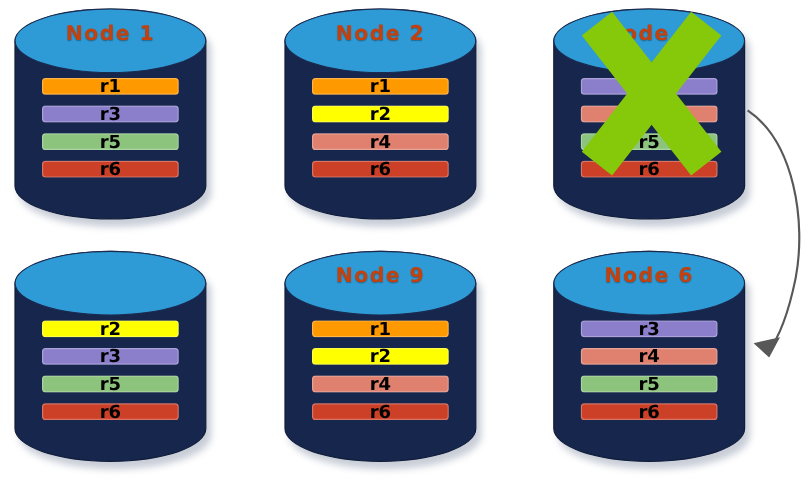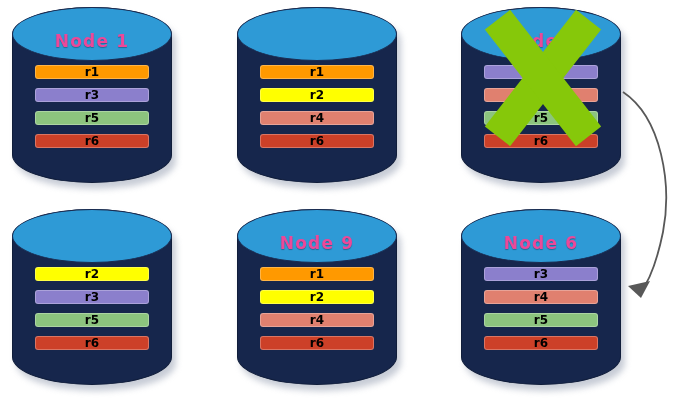--- a/index.html
+++ b/index.html
@@ -61,45 +61,44 @@
     background: #2e9ad6;
     border: 1px solid #1b2b50;
     box-sizing: border-box;
   }
   .cyl-label {
     position: absolute;
     left: 0;
     top: 11px;
     width: 160px;
     text-align: center;
-    color: #ec4899;
+    color: #c2410c;
     font-size: 17px;
     font-weight: bold;
     letter-spacing: 1.2px;
     font-family: "DejaVu Sans", sans-serif;
     text-shadow: 0 1px 1px rgba(0,0,0,.30);
-    margin-top: 13px;
   }
 
   .bars {
     position: absolute;
     left: 0;
     top: 58px;
     width: 160px;
   }
   .bar {
     position: relative;
     height: 14px;
     margin: 0 auto 9px auto;
     width: 114px;
     border-radius: 3px;
     box-sizing: border-box;
     border: 1px solid rgba(255,255,255,.28);
     color: #000000;
-    font-size: 12px;
+    font-size: 15px;
     font-weight: bold;
     line-height: 12px;
     text-align: center;
     font-family: "DejaVu Sans", sans-serif;
   }
 
   
   .xmark {
     position: absolute;
     left: 28px;
@@ -143,20 +142,21 @@
       <div class="bar" style="background: rgb(139, 127, 204);">r3</div>
       <div class="bar" style="background: rgb(140, 196, 126);">r5</div>
       <div class="bar" style="background: rgb(204, 64, 40);">r6</div>
     </div>
   </div>
 
   <div class="node" style="left:237px; top:7px;">
     <div class="cyl-shadow"></div>
     <div class="cyl-body"></div>
     <div class="cyl-top"></div>
+    <div class="cyl-label">Node  2</div>
     <div class="bars">
       <div class="bar" style="background: rgb(255, 153, 0);">r1</div>
       <div class="bar" style="background: rgb(255, 255, 0);">r2</div>
       <div class="bar" style="background: rgb(224, 128, 111);">r4</div>
       <div class="bar" style="background: rgb(204, 64, 40);">r6</div>
     </div>
   </div>
 
   <div class="node" style="left:461px; top:7px;">
     <div class="cyl-shadow"></div>

